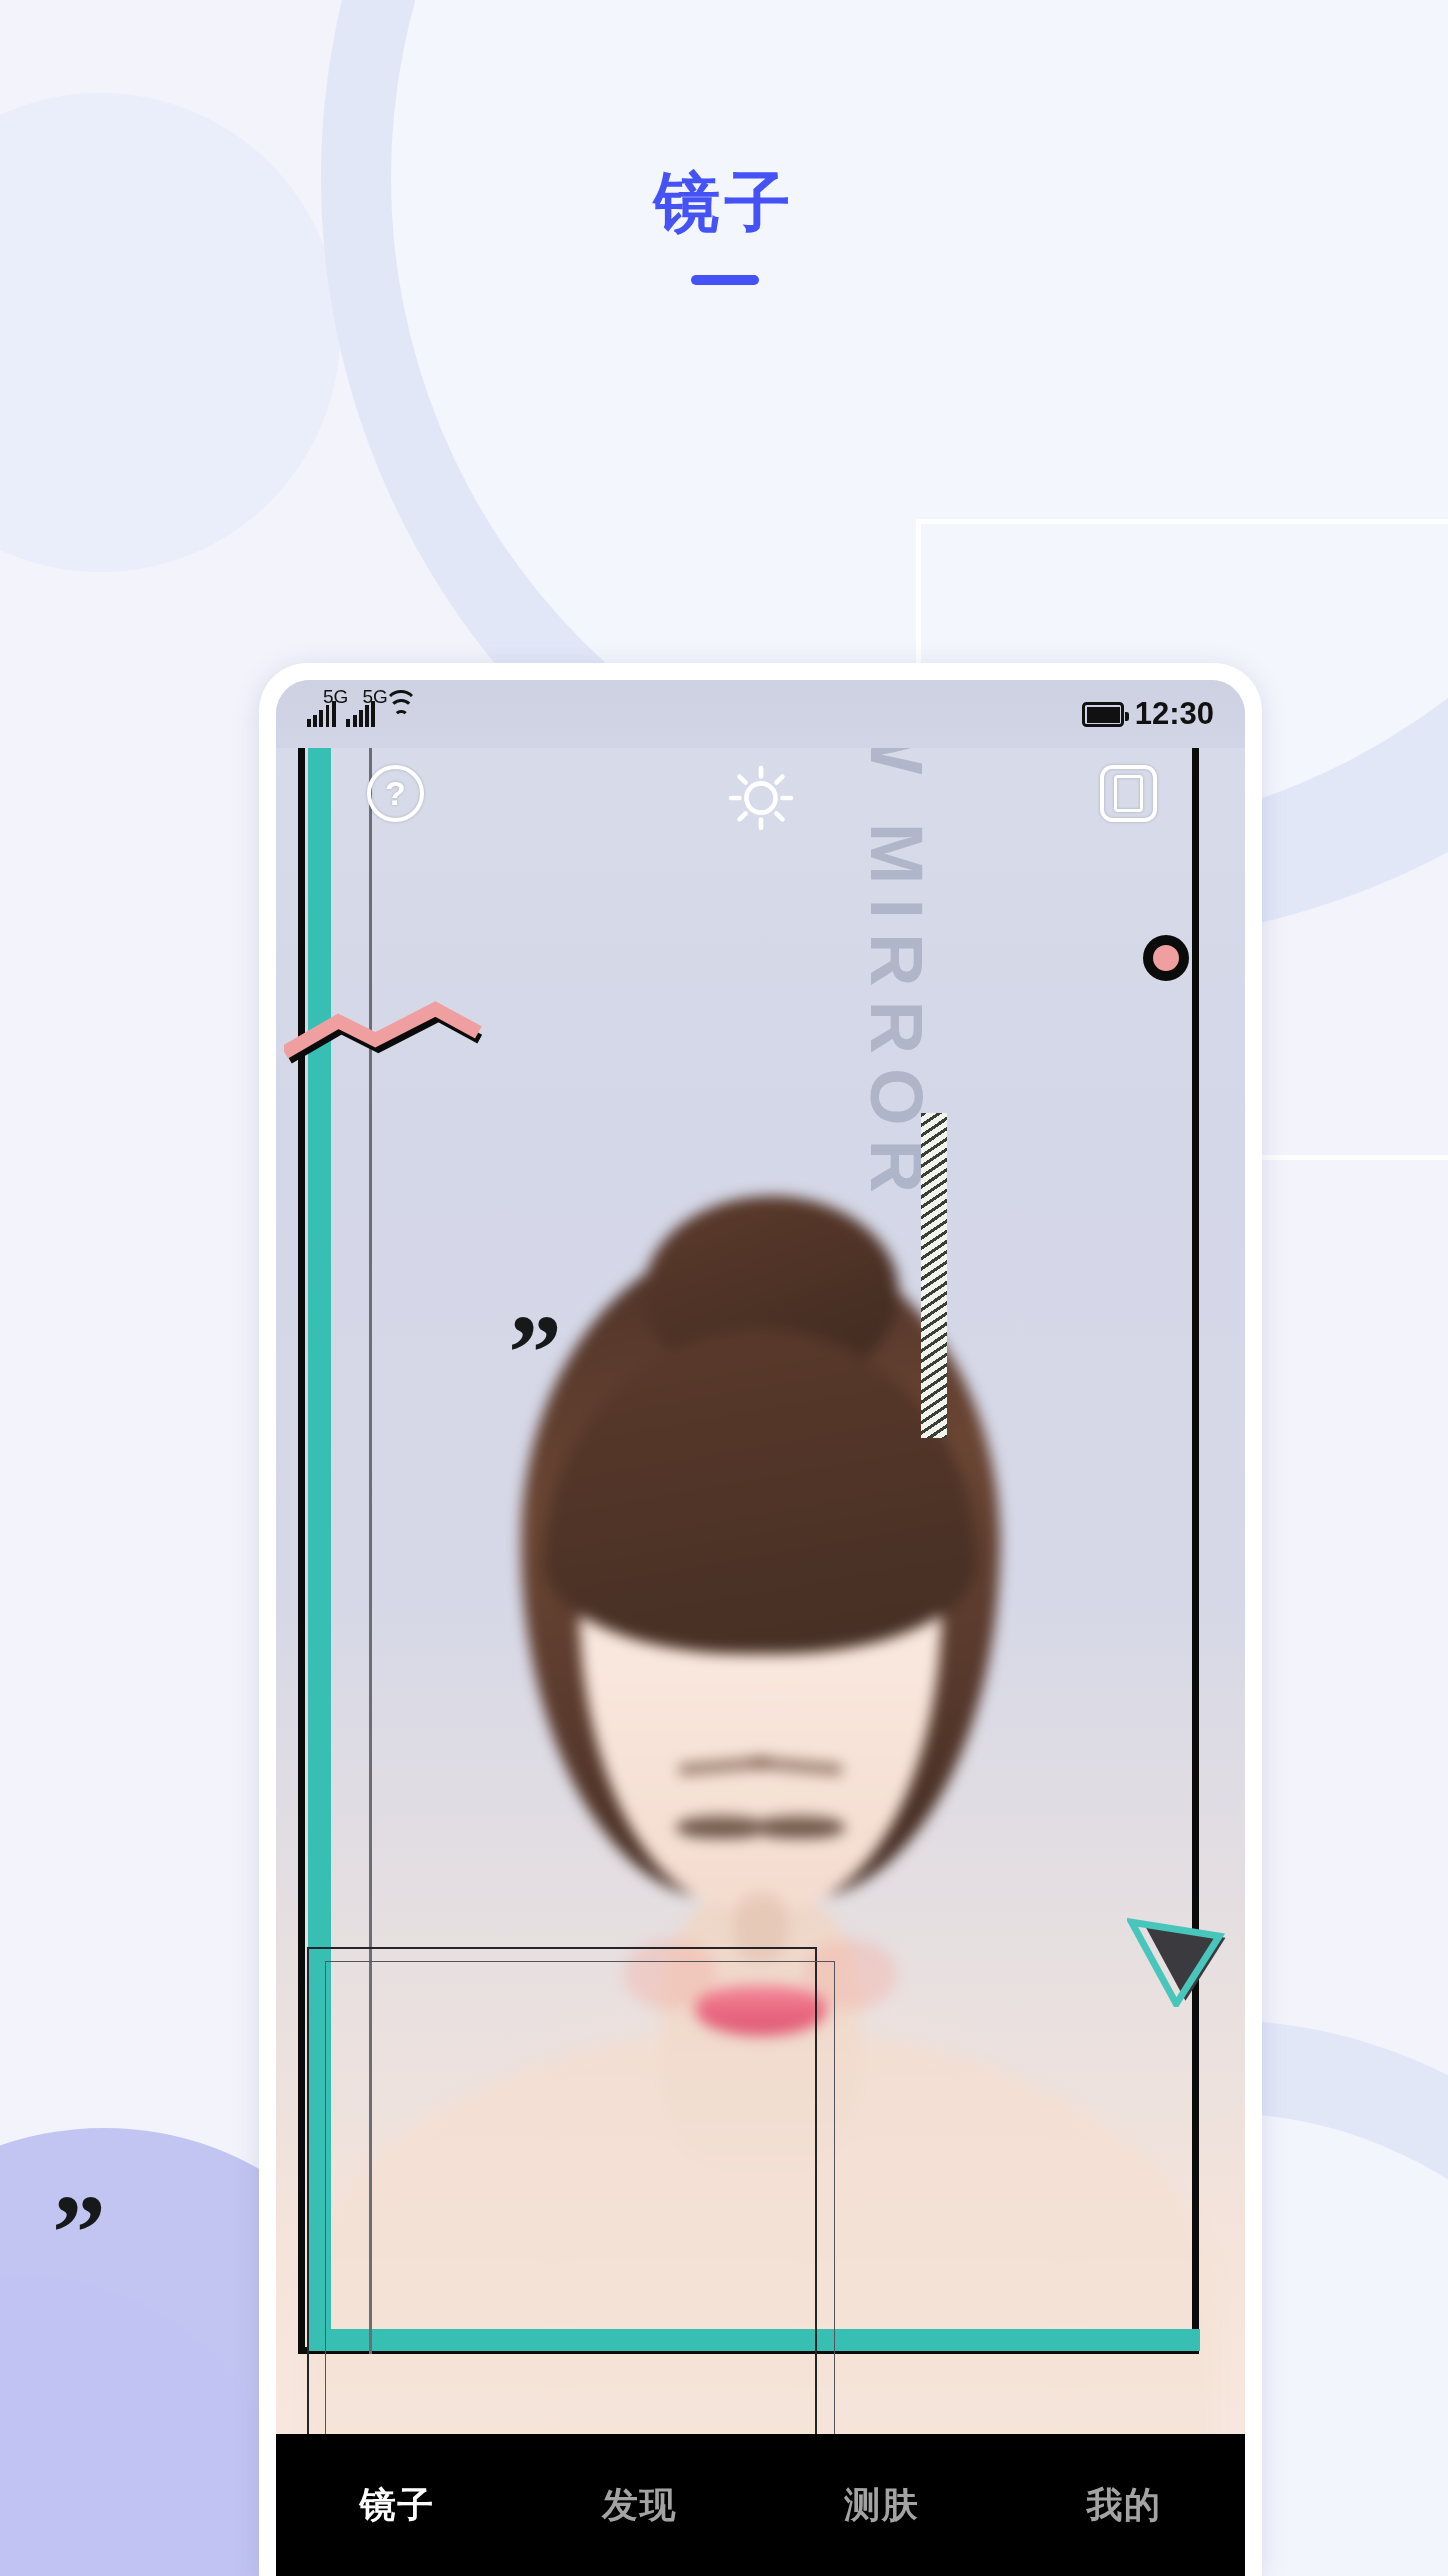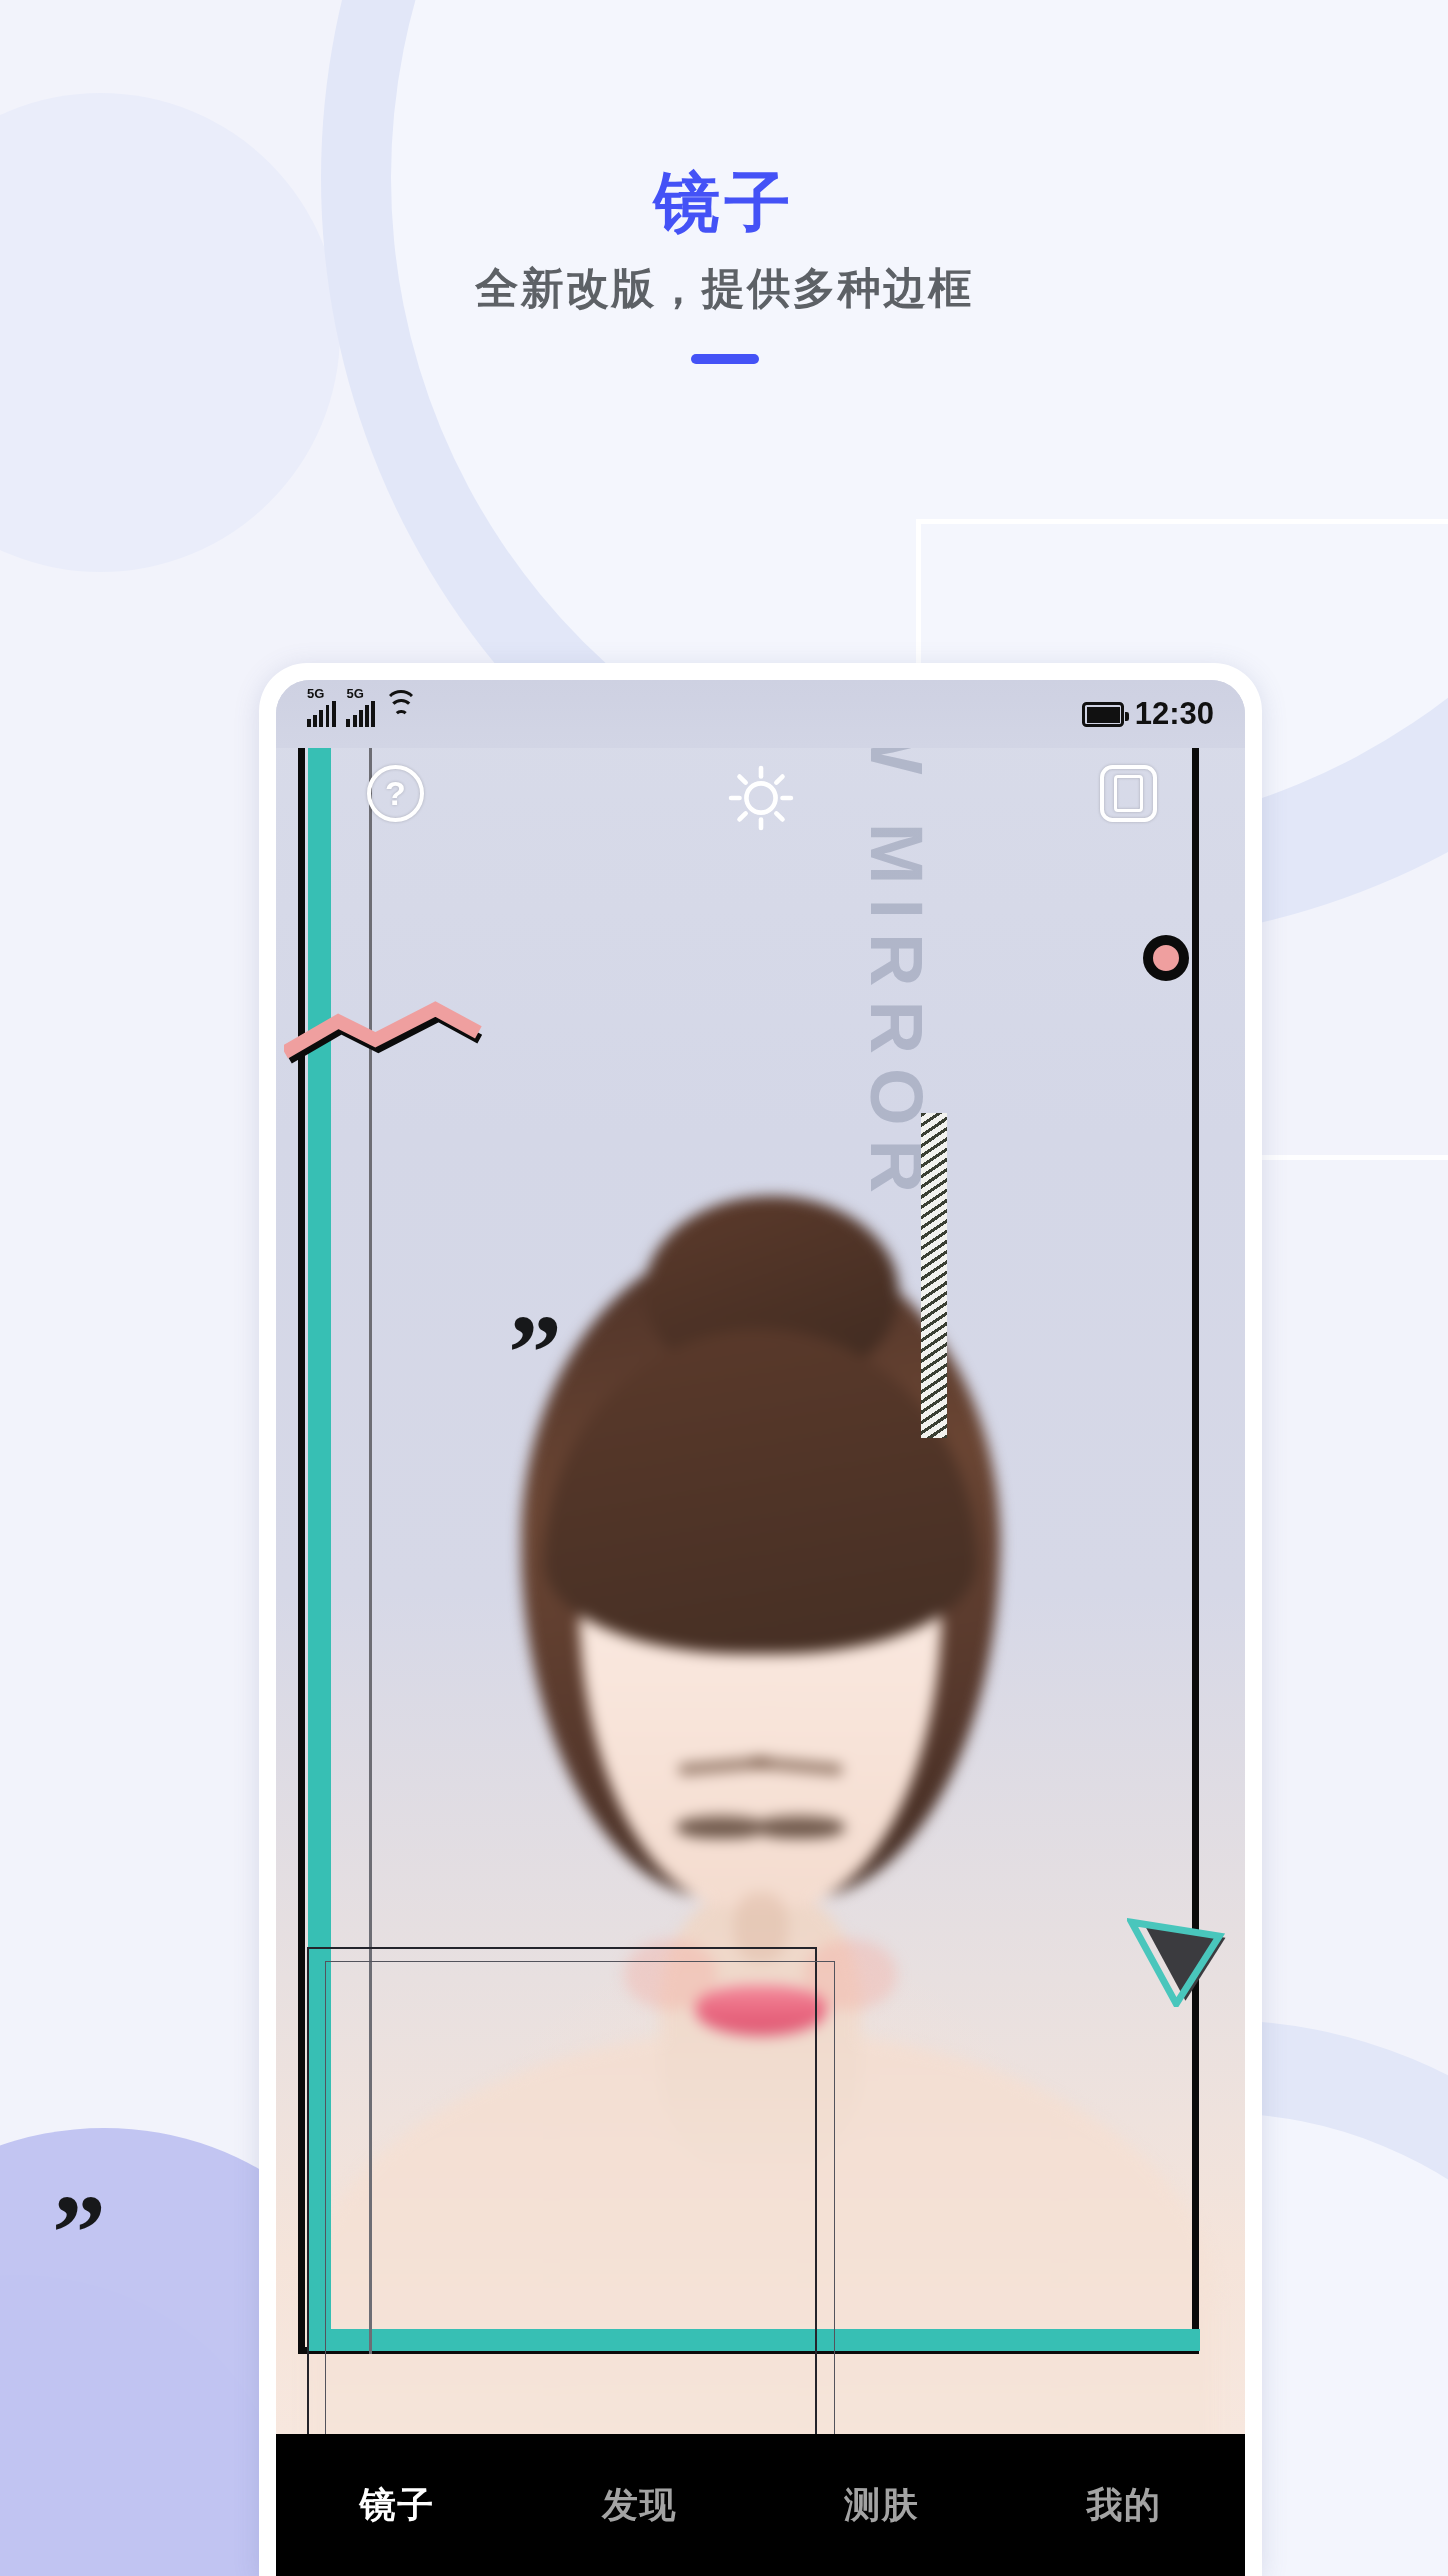--- a/index.html
+++ b/index.html
@@ -147,22 +147,22 @@
     background: linear-gradient(180deg,#ced1e2 0%, #d2d5e5 100%);
     z-index: 4;
   }
   .sb-left { display: flex; align-items: flex-end; gap: 10.8px; }
   .sb-right {
     display: flex; align-items: center; gap: 10.8px;
     font-size: 31px; font-weight: bold; color: #111;
   }
   .sig { position: relative; display: flex; align-items: flex-end; gap: 2.3px; height: 26px; }
   .sig .lab {
-    position: absolute; left: 0; top: -15.5px;
-    font-size: 13px; font-weight: bold; color: #111;
+    position: absolute; left: 16px; top: -15.5px;
+    font-size: 19px; font-weight: normal; color: #111;
   }
   .sig .b { width: 3.9px; background: #111; }
   .sig .b1 { height: 7.7px; } .sig .b2 { height: 12.4px; }
   .sig .b3 { height: 17px; } .sig .b4 { height: 21.6px; } .sig .b5 { height: 26px; }
   .wifi { width: 31px; height: 25px; position: relative; }
   .wifi i {
     position: absolute; left: 50%; bottom: 0;
     transform: translateX(-50%);
     border: 3.1px solid #111;
     border-bottom-color: transparent;
@@ -465,21 +465,20 @@
     <div class="bg-circle-3"></div>
     <div class="bg-circle-4"></div>
     <div class="bg-blob-left2"></div>
     <div class="bg-blob-left"></div>
   </div>
 
   <div class="deco-frame-tr"></div>
 
   <div class="header">
     <h1 class="header-title">镜子</h1>
-    <div class="header-sub">全新改版，提供多种边框</div>
     <div class="header-rule"></div>
   </div>
 
   <div class="phone">
     <div class="phone-body"></div>
 
     <div class="phone-screen">
 
       <div class="mirror">
         <div class="face-wrap">

